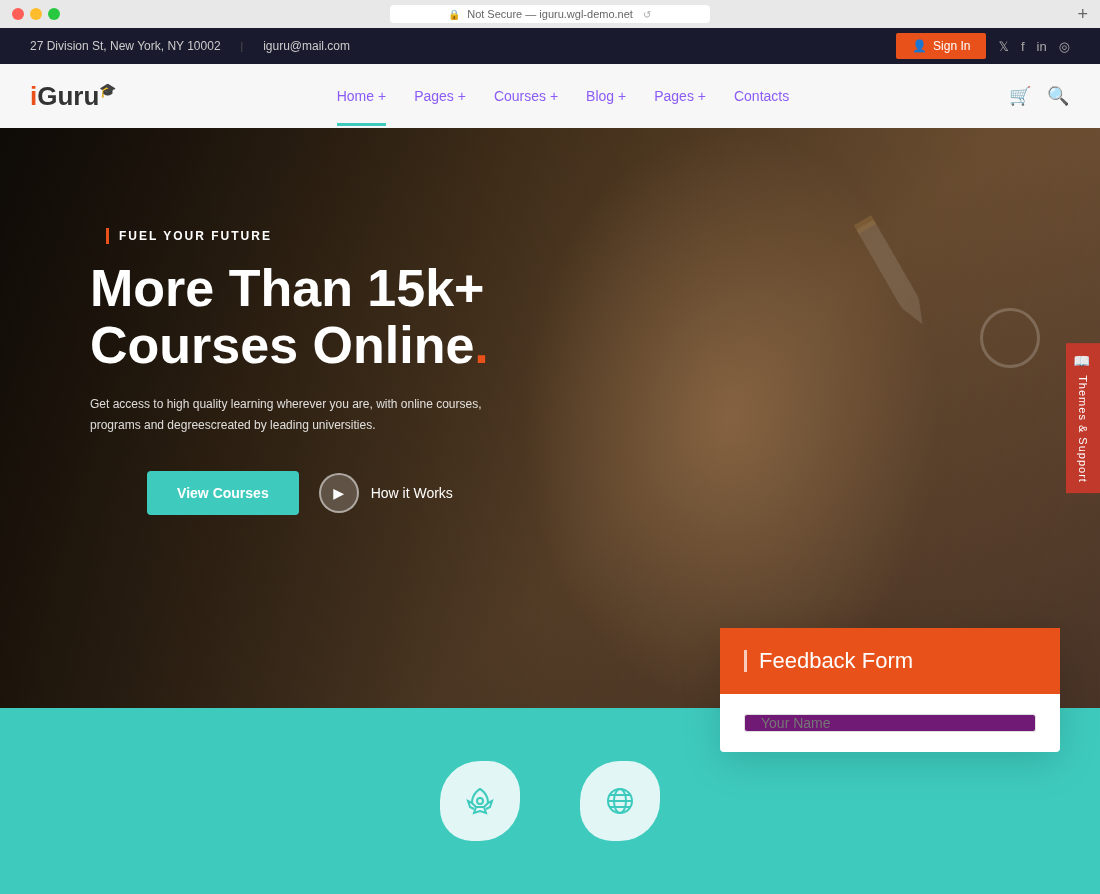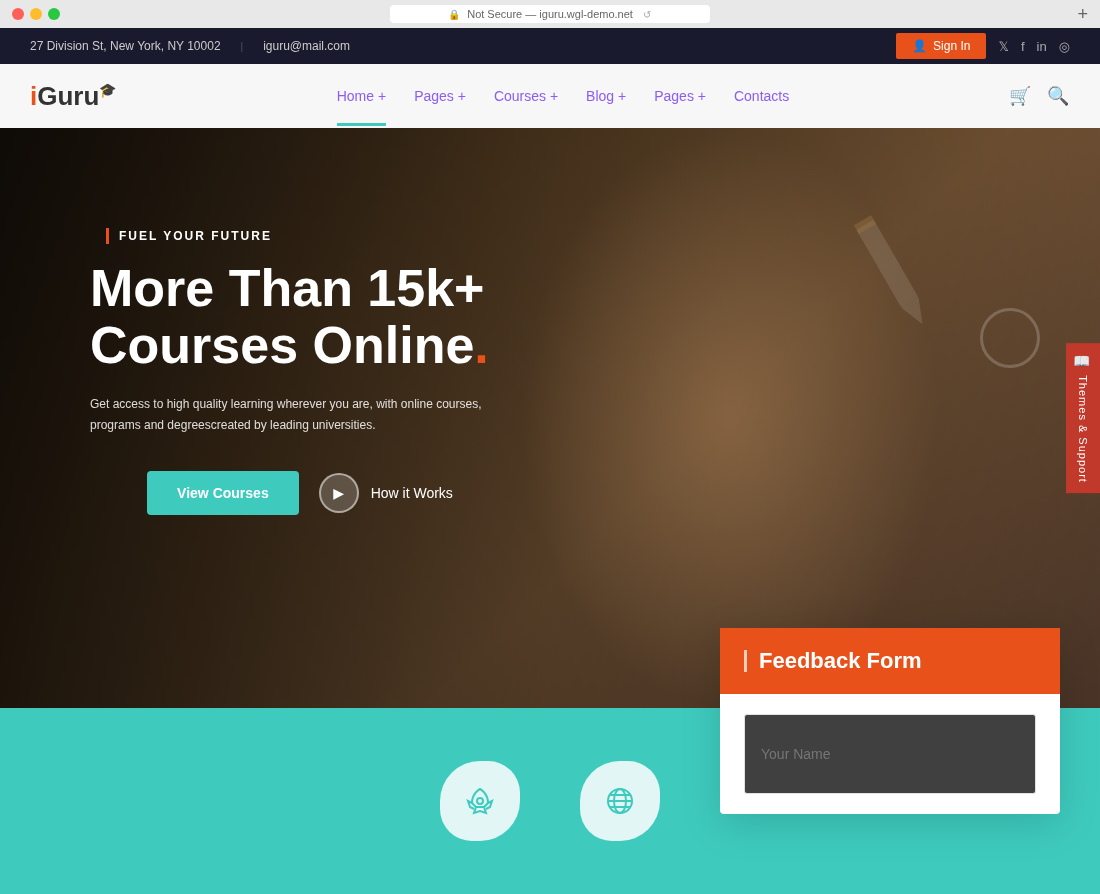--- a/index.html
+++ b/index.html
@@ -267,35 +267,35 @@
       gap: 12px;
     }
     .feedback-header-bar {
       width: 3px;
       height: 22px;
       background: #fff;
       opacity: 0.7;
     }
     .feedback-title {
       font-size: 22px;
-      font-weight: 700;
+      font-weight: 400;
       color: #fff;
     }
     .feedback-body {
       padding: 20px 24px;
     }
     .feedback-input {
       width: 100%;
-      padding: 31px 16px;
+      padding: 0 16px;
       border: 1px solid #e0e0e0;
       border-radius: 3px;
       font-size: 14px;
       color: #999;
       outline: none;
-      background: #404040;
+      background: #701a75;
     }
 
     .person-overlay {
       position: absolute;
       right: 160px;
       top: 0;
       width: 420px;
       height: 100%;
       background: radial-gradient(ellipse at center, rgba(160,120,80,0.6) 0%, transparent 70%);
       pointer-events: none;

